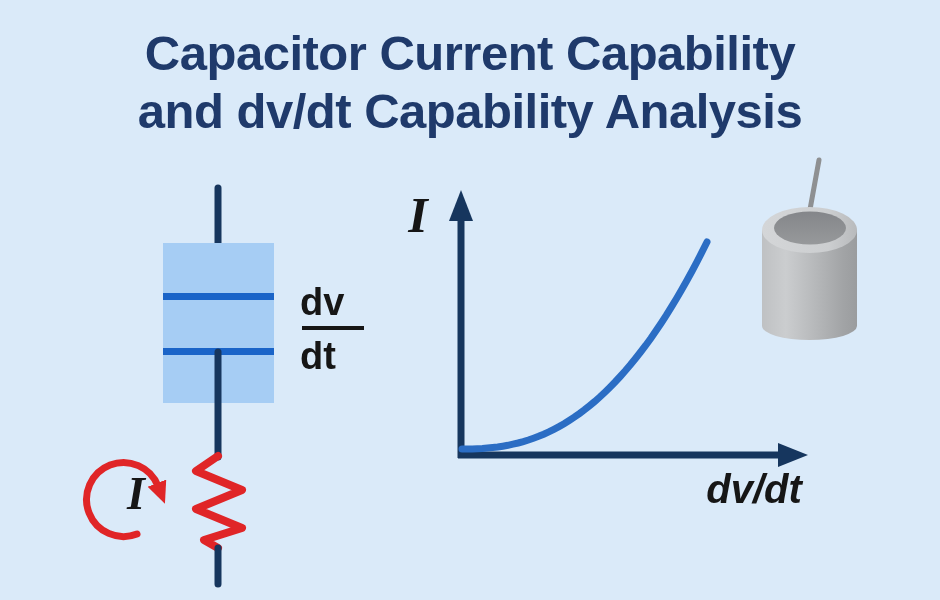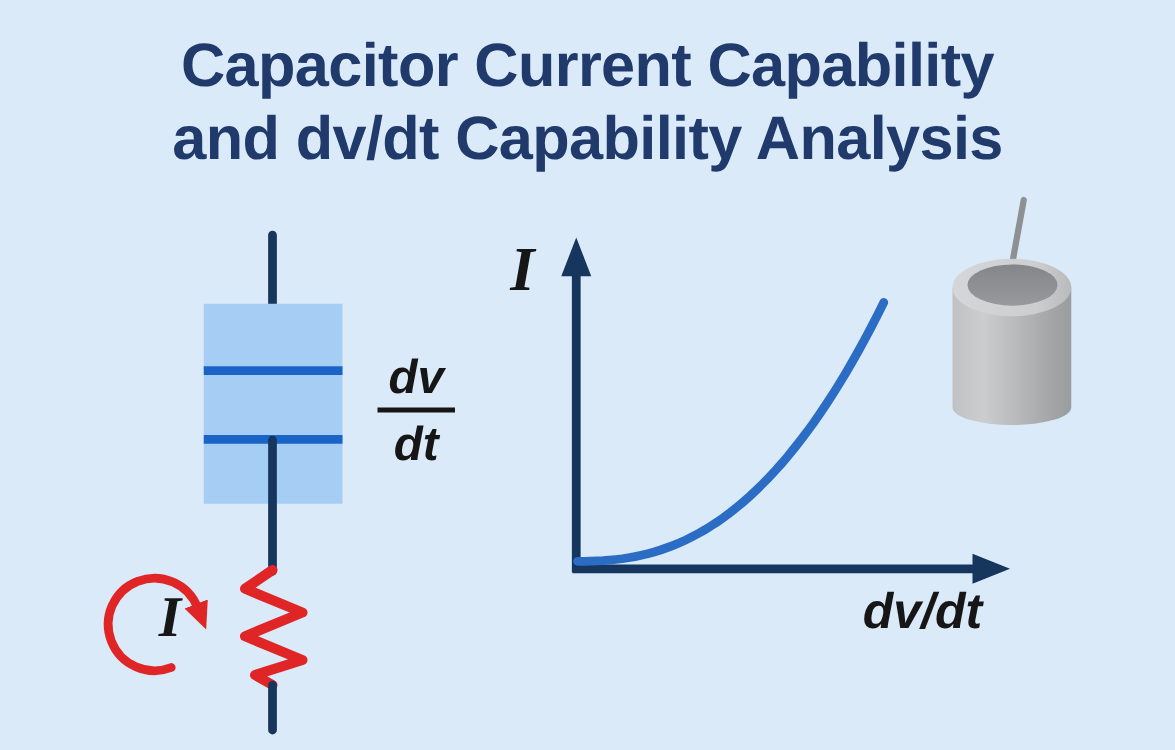--- a/index.html
+++ b/index.html
@@ -43,38 +43,38 @@
   [data-name="y-axis-arrowhead"], [data-name="x-axis-arrowhead"] { fill: var(--wire-navy, #16365E); }
   [data-name="performance-curve"] {
     stroke: var(--curve-blue, #2B6DC4); stroke-width: 7; fill: none; stroke-linecap: round;
   }
   [data-name="cap3d-lead"] { stroke: var(--metal-dark, #8E9092); stroke-width: 5; stroke-linecap: round; }
 
   
   .ink { color: var(--label-ink, #161616); }
   .frac {
     position: absolute; left: 300px; top: 280px; width: 66px;
-    text-align: center; font-style: italic; font-weight: bold;
+    font-weight: bold;
     font-size: 38px; line-height: 44px;
   }
   .frac .bar { height: 0; border-top: 4px solid var(--label-ink, #161616); margin: 2px 2px 3px 2px; }
   .frac .den { line-height: 46px; }
 
   .loop-current-label {
     position: absolute; left: 116px; top: 468px; width: 40px; text-align: center;
     font-family: "Liberation Serif", serif; font-style: italic; font-weight: bold;
     font-size: 46px; line-height: 52px;
   }
   .graph-y-label {
     position: absolute; left: 396px; top: 188px; width: 44px; text-align: center;
     font-family: "Liberation Serif", serif; font-style: italic; font-weight: bold;
     font-size: 50px; line-height: 54px;
   }
   .graph-x-label {
-    position: absolute; left: 668px; top: 466px; width: 140px; text-align: center;
+    position: absolute; left: 684px; top: 466px; width: 140px; text-align: center;
     font-style: italic; font-weight: bold; font-size: 40px; line-height: 46px;
   }
 </style>
 </head>
 <body>
 
 <div class="stage" data-name="infographic-canvas">
 
   <h1 class="title" data-name="page-title">
     <span data-name="title-line-1">Capacitor Current Capability</span>

